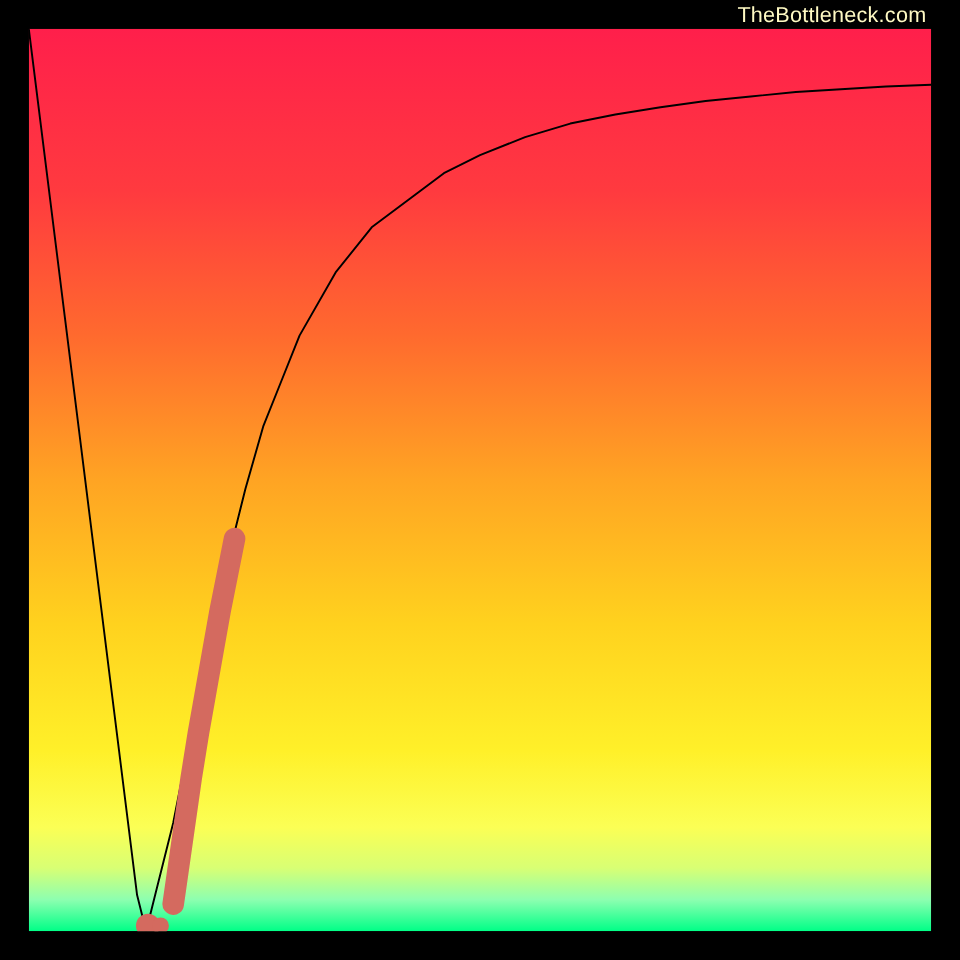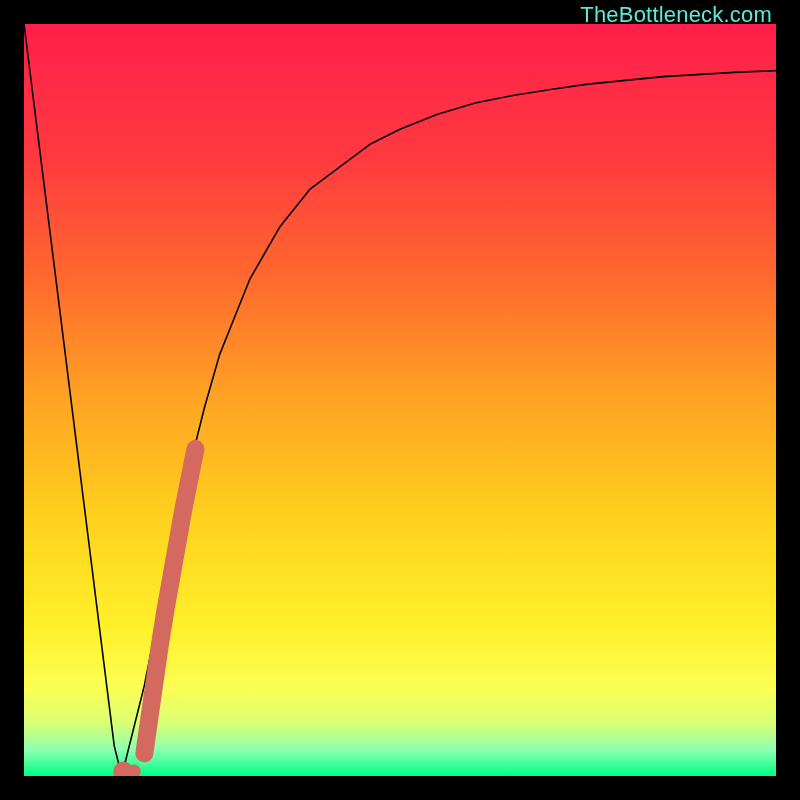--- a/index.html
+++ b/index.html
@@ -23,22 +23,22 @@
     position: absolute;
     left: 0;
     top: 0;
     width: 752px;
     height: 752px;
   }
   .watermark {
     position: absolute;
     top: 2px;
     right: 28px;
-    color: #5eead4;
-    font-size: 22px;
+    color: #fef9c3;
+    font-size: 18px;
     font-weight: 500;
     letter-spacing: 0.2px;
     user-select: none;
   }
 </style>
 </head>
 <body>
 
 <div class="frame">
   <svg class="plot" viewBox="0 0 752 752" preserveAspectRatio="none">

